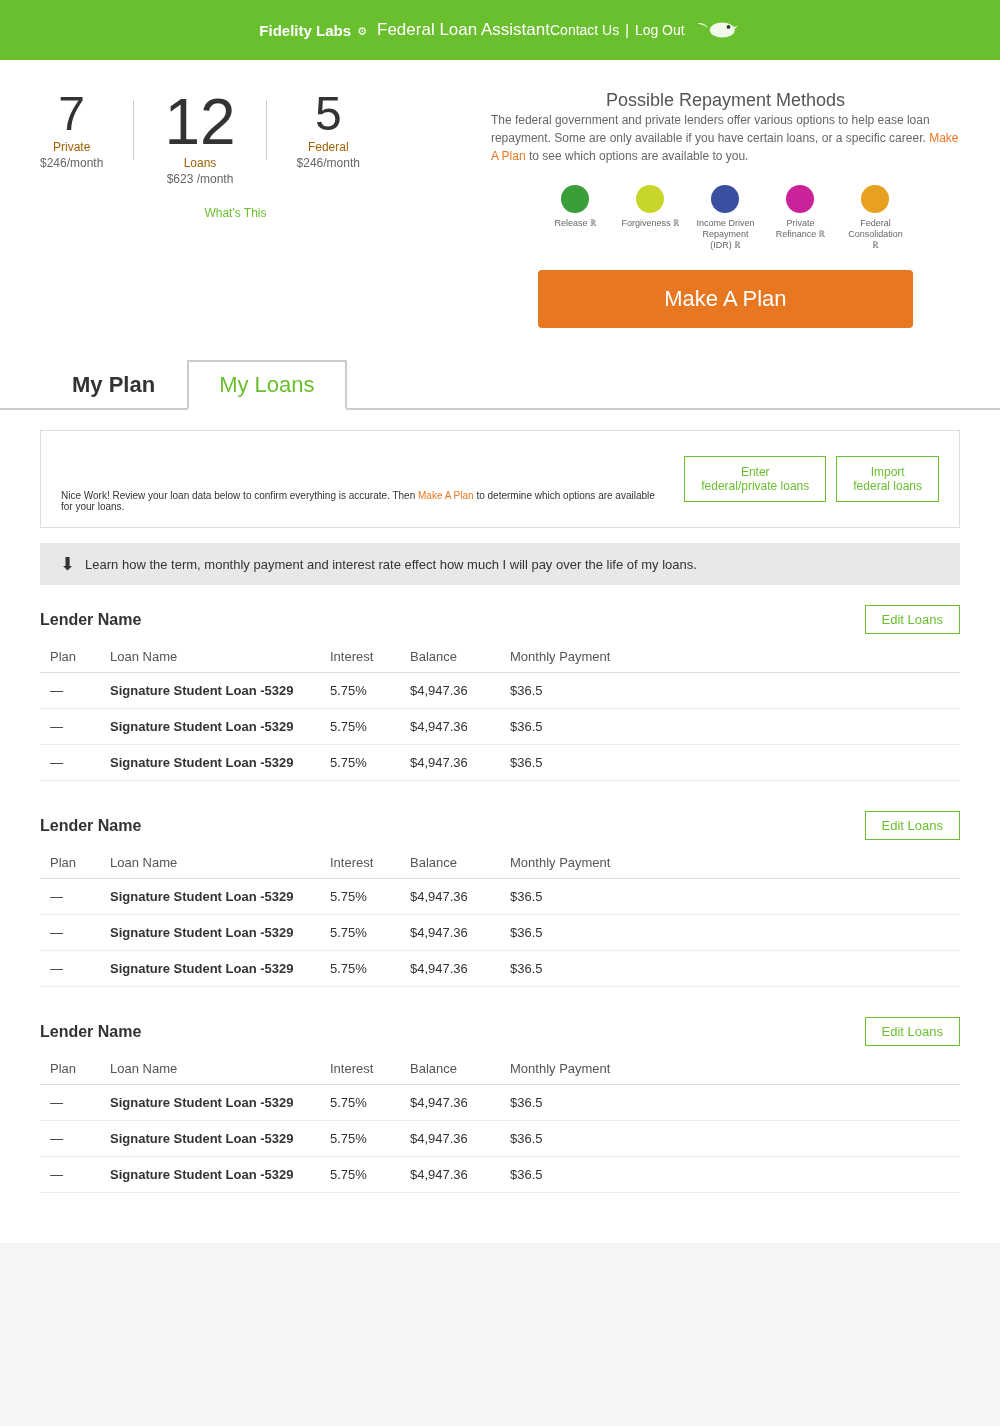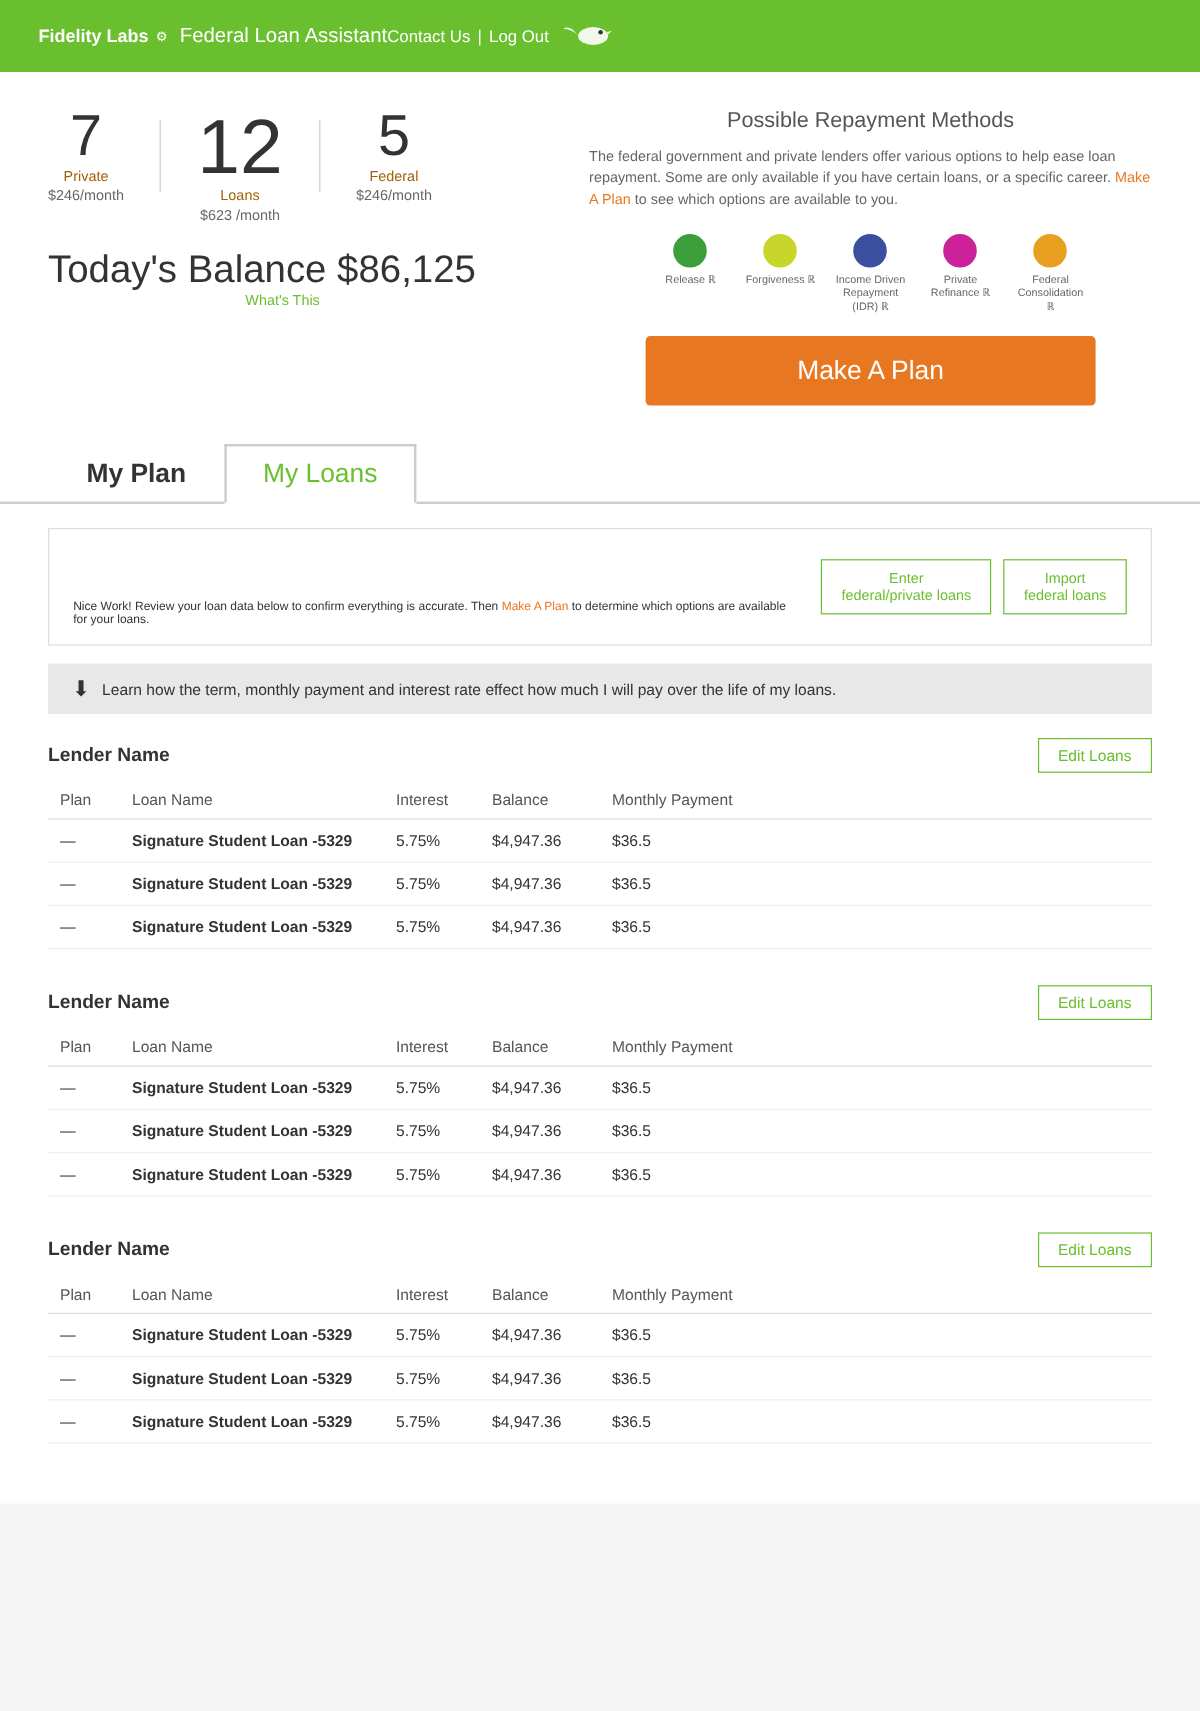--- a/index.html
+++ b/index.html
@@ -4,21 +4,21 @@
   <style>
     * { box-sizing: border-box; margin: 0; padding: 0; }
     body { font-family: Arial, sans-serif; background: #f5f5f5; width: 1000px; min-height: 1426px; }
 
     
     .header {
       background: #6abf2e;
       height: 60px;
       display: flex;
       align-items: center;
-      justify-content: flex-start;
+      justify-content: center;
       padding: 0 32px;
     }
     .header-logo {
       display: flex;
       align-items: center;
       gap: 8px;
       color: white;
       font-size: 18px;
       font-weight: bold;
     }
@@ -122,21 +122,21 @@
 
     
     .summary-right {
       flex: 1.2;
       padding-left: 20px;
     }
 
     .repayment-title {
       font-size: 18px;
       color: #555;
-      margin-bottom: 10px;
+      margin-bottom: 0;
       text-align: center;
     }
 
     .repayment-desc {
       font-size: 12px;
       color: #666;
       line-height: 1.5;
       margin-bottom: 20px;
     }
 
@@ -381,21 +381,20 @@
           <div class="stat-amount">$623 /month</div>
         </div>
         <div class="stat-divider"></div>
         <div class="stat-item">
           <div class="stat-number">5</div>
           <div class="stat-label">Federal</div>
           <div class="stat-amount">$246/month</div>
         </div>
       </div>
       <div class="balance-section">
-        <div class="balance-title">Today's Balance $86,125</div>
         <a class="whats-this">What's This</a>
       </div>
     </div>
 
     <div class="summary-right">
       <div class="repayment-title">Possible Repayment Methods</div>
       <div class="repayment-desc">
         <span>The federal government and private lenders offer various options to help ease loan repayment.  Some are only available if you have certain loans, or a specific career.</span>
         <a style="color:#e87722;text-decoration:none;">Make A Plan</a>
         <span> to see which options are available to you.</span>

